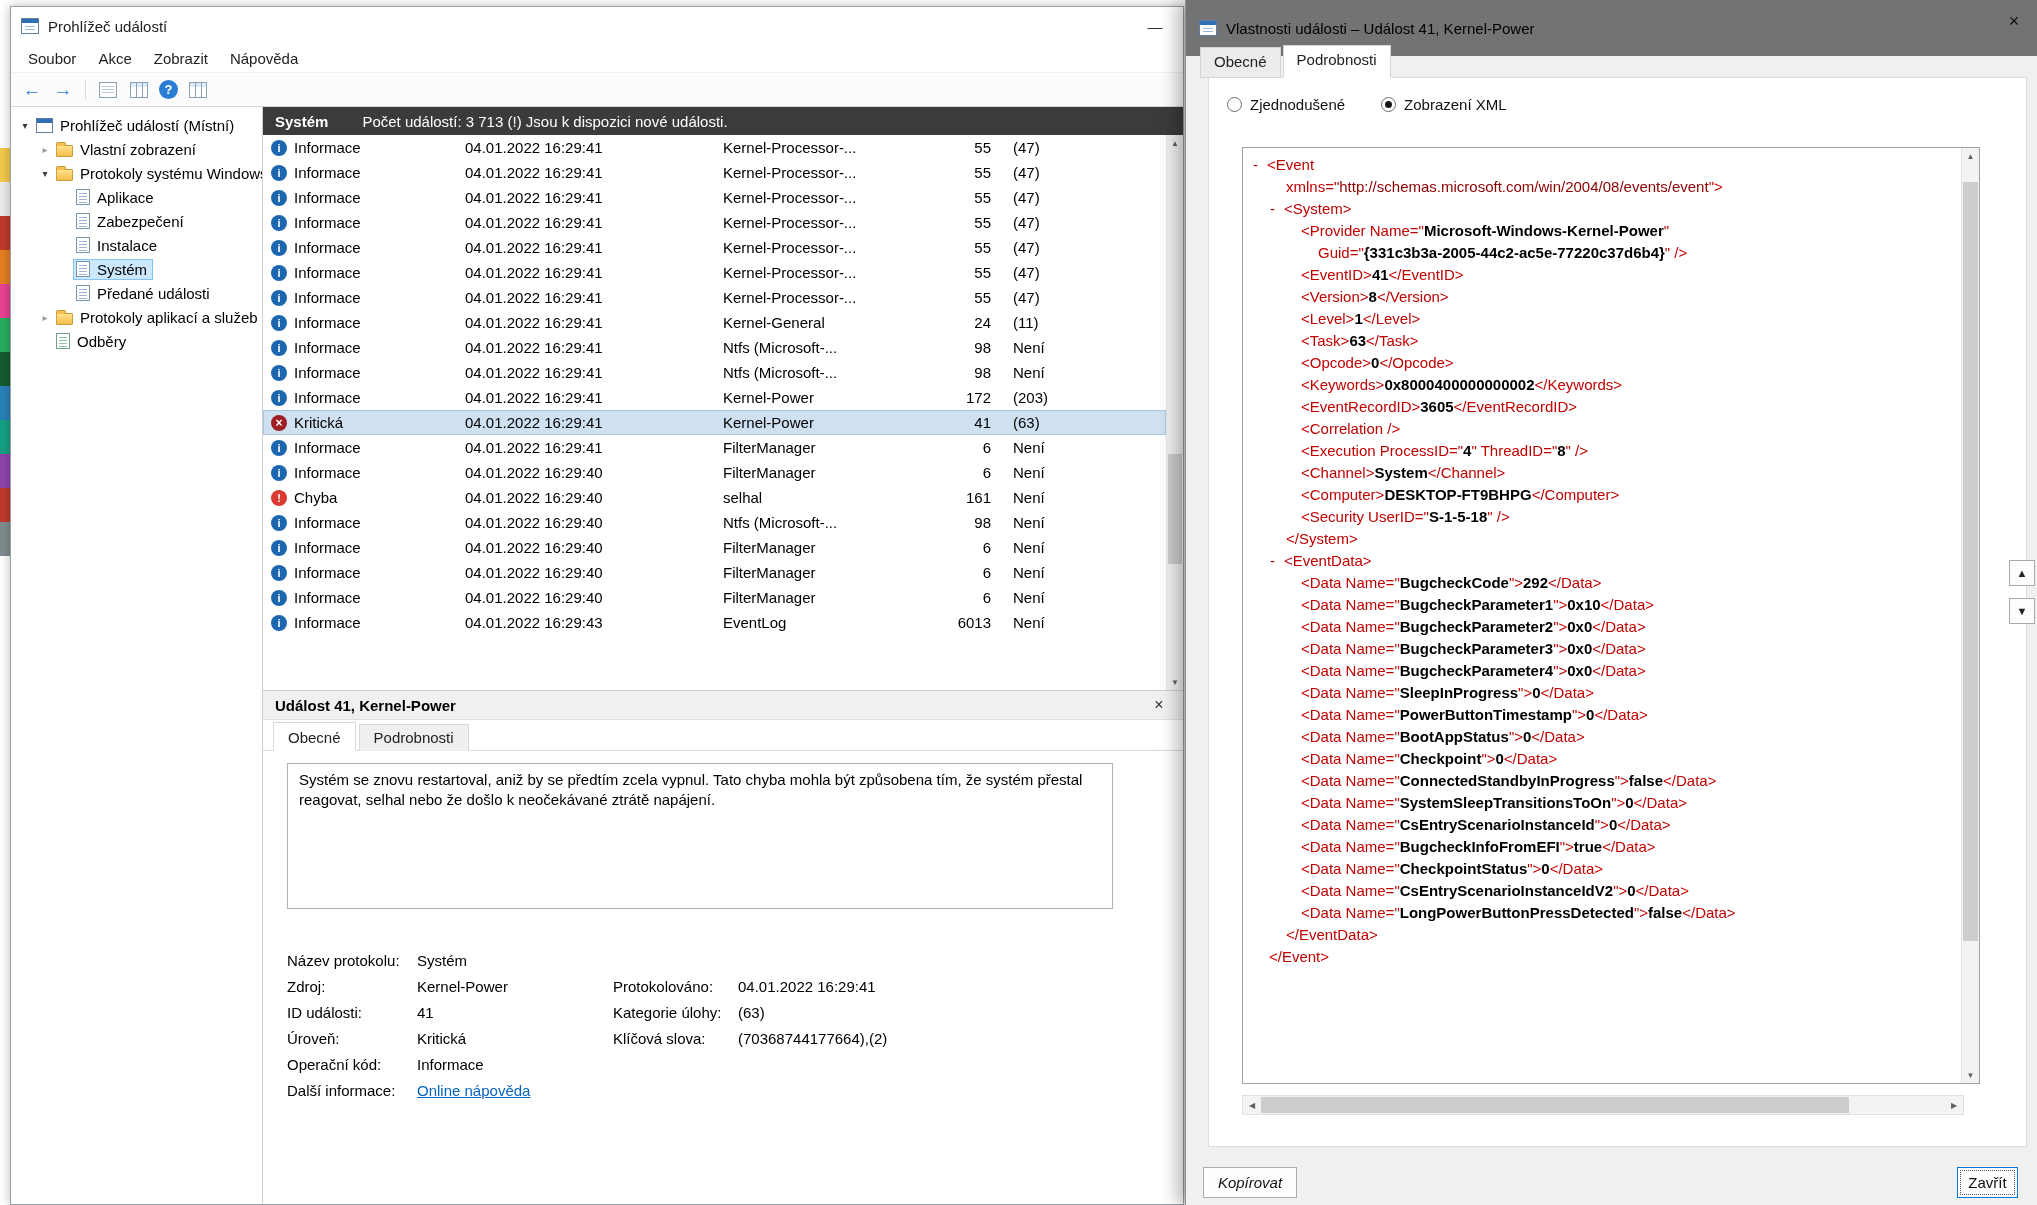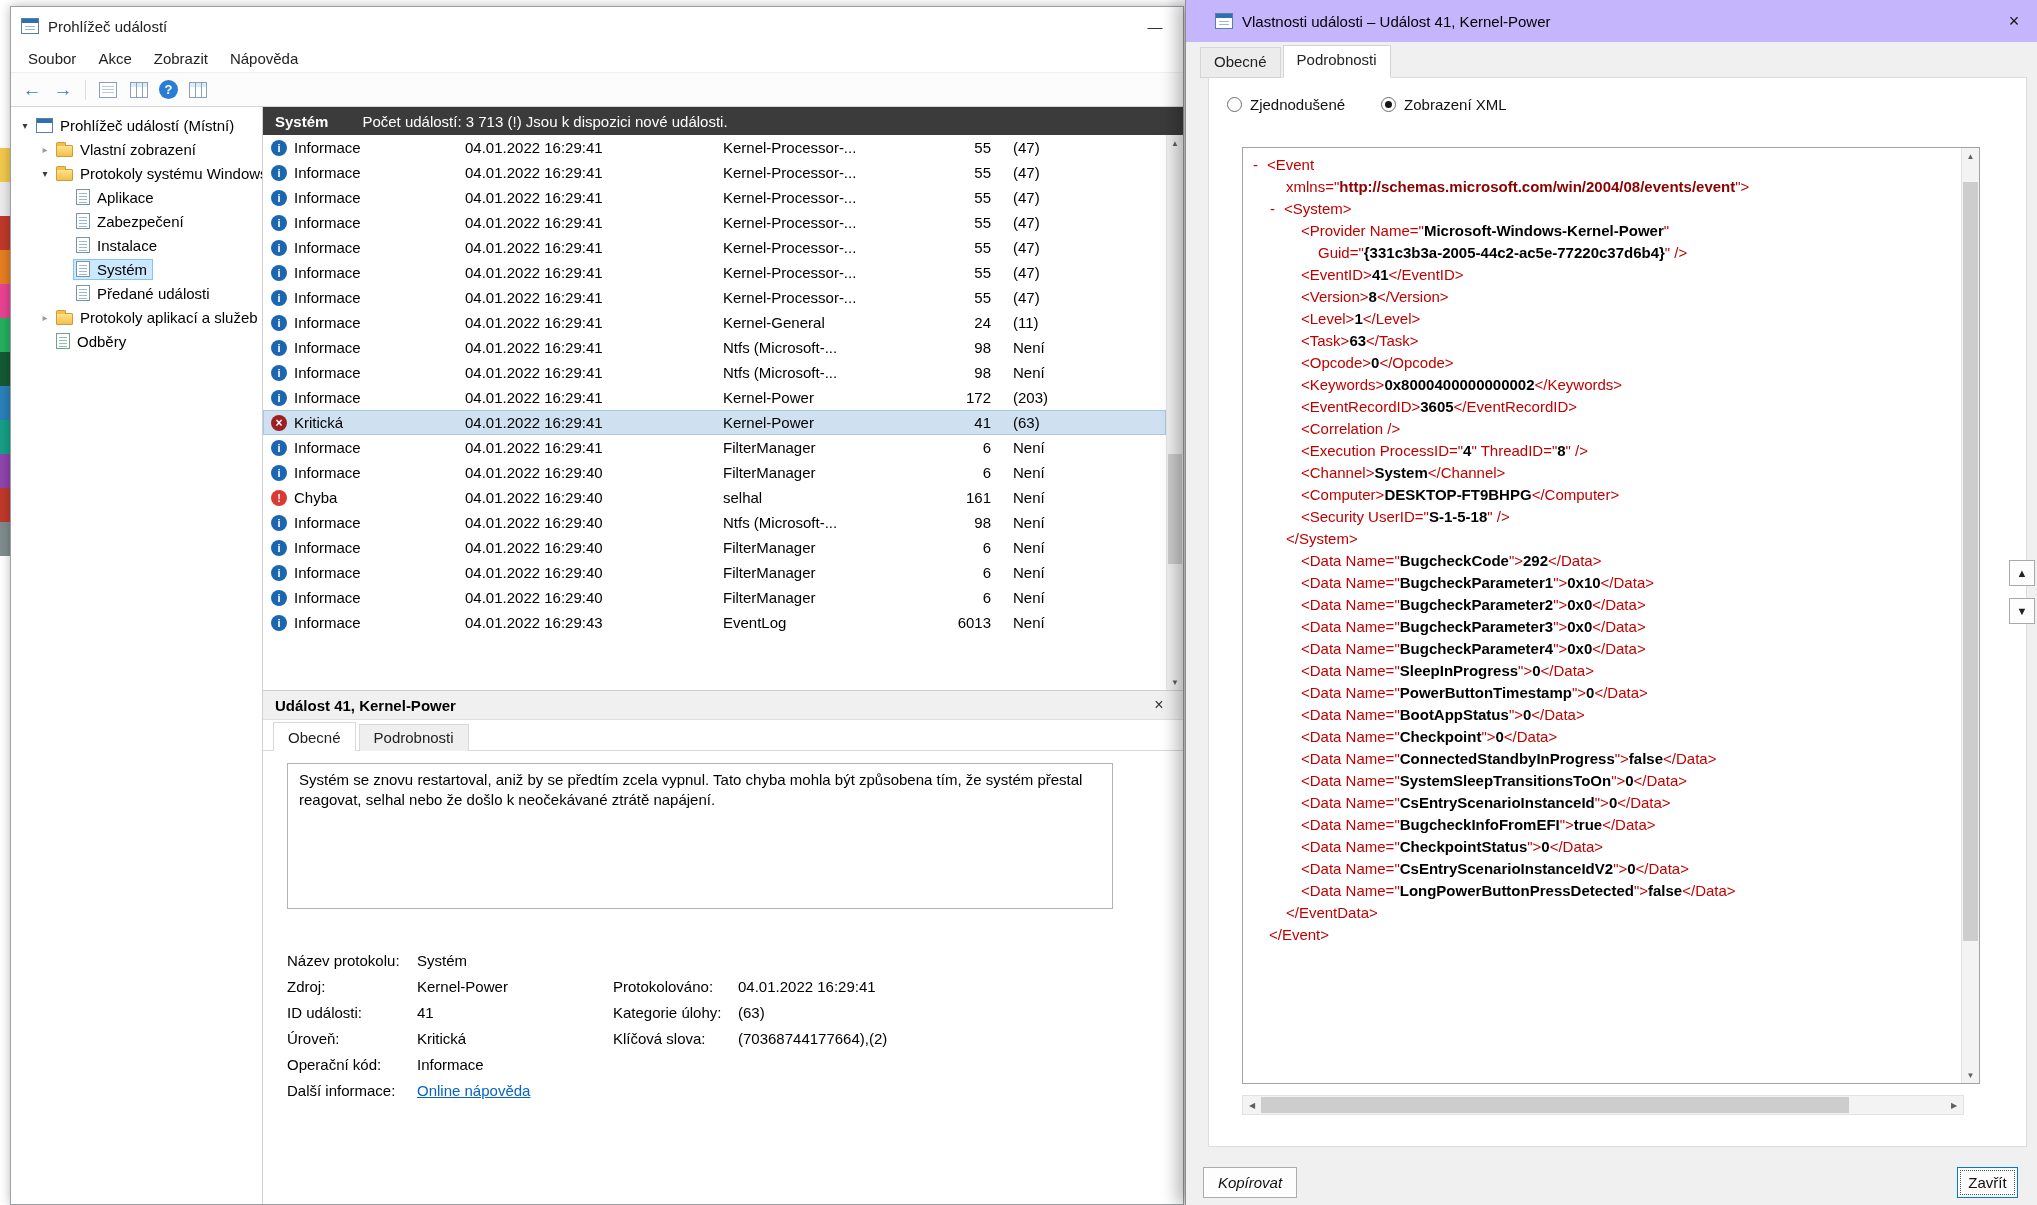--- a/index.html
+++ b/index.html
@@ -98,41 +98,41 @@
   .tab.active{background:#fff;padding-top:6px;z-index:2;}
   .pv-content{flex:1;padding:12px 0 0 24px;}
   .descbox{width:826px;height:146px;border:1px solid #b2b2b2;background:#fff;padding:6px 11px;line-height:20px;overflow:hidden;}
   .fields{margin-top:38px;}
   .frow{display:grid;grid-template-columns:130px 196px 125px 1fr;height:26px;align-items:center;}
   .link{color:#0563c1;text-decoration:underline;}
 
   
   .dlg{position:absolute;left:1185px;top:0;width:852px;height:1205px;background:#f0f0f0;
        border-left:1px solid #909090;box-shadow:-8px 0 16px rgba(0,0,0,.28);z-index:5;}
-  .dlg-title{height:42px;background:#c4b5fd;display:flex;align-items:center;padding-left:29px;}
+  .dlg-title{height:56px;background:#737373;display:flex;align-items:center;padding-left:13px;}
   .dlg-title .t{margin-left:9px;}
   .dlg-close{position:absolute;right:0;top:0;width:46px;height:42px;display:flex;align-items:center;justify-content:center;font-size:18px;color:#111;}
   .dlg-tabs{position:absolute;top:47px;left:14px;display:flex;z-index:3;}
   .dlg-tab{padding:5px 13px 7px;background:#ececec;border:1px solid #d4d4d4;margin-right:2px;color:#222;}
   .dlg-tab.active{background:#fff;border-bottom:1px solid #fff;padding-bottom:9px;margin-top:-2px;}
   .dlg-page{position:absolute;left:10px;right:10px;top:77px;bottom:58px;background:#fff;border:1px solid #dcdcdc;margin-left:12px;}
 
   .radio-row{position:absolute;left:18px;top:18px;display:flex;align-items:center;}
   .radio{width:15px;height:15px;border:1px solid #6e6e6e;border-radius:50%;background:#fff;position:relative;flex:none;margin-right:8px;}
   .radio.on::after{content:"";position:absolute;inset:3px;background:#161616;border-radius:50%;}
   .rlabel{color:#111;}
   .rgap{width:36px;}
 
   .xmlbox{position:absolute;left:33px;top:69px;width:738px;height:937px;border:1px solid #a3a3a3;background:#fff;overflow:hidden;}
   .xml-content{position:absolute;left:6px;top:6px;right:24px;bottom:4px;overflow:hidden;line-height:22px;}
   .xline{white-space:nowrap;}
   .xminus{display:inline-block;width:14px;color:#c00000;}
   .xt{color:#c00000;}
   .xv{font-weight:bold;color:#000;}
-  .xu{font-weight:bold;color:#8b0000;}
+  .xu{font-weight:normal;color:#8b0000;}
   .xml-vsb{position:absolute;top:0;right:0;bottom:0;width:18px;background:#f3f3f3;border-left:1px solid #e2e2e2;display:flex;flex-direction:column;}
   .xml-vsb .sb-thumb{top:18px;bottom:14%;}
   .xml-hsb{position:absolute;left:33px;top:1017px;width:722px;height:20px;background:#f3f3f3;border:1px solid #e2e2e2;display:flex;align-items:stretch;}
   .xml-hsb .sb-arr{width:18px;height:auto;}
   .hsb-track{flex:1;position:relative;}
   .hsb-thumb{position:absolute;top:1px;bottom:1px;left:0;width:86%;background:#cdcdcd;}
 
   .navbtn{position:absolute;left:823px;width:26px;height:26px;background:#fdfdfd;border:1px solid #a9a9a9;
        display:flex;align-items:center;justify-content:center;font-size:11px;color:#222;}
   .navbtn.up{top:560px;}
@@ -570,20 +570,21 @@
             <div class="xline" style="padding-left: 52px;"><span class="xt">&lt;Task&gt;</span><span class="xv">63</span><span class="xt">&lt;/Task&gt;</span></div>
             <div class="xline" style="padding-left: 52px;"><span class="xt">&lt;Opcode&gt;</span><span class="xv">0</span><span class="xt">&lt;/Opcode&gt;</span></div>
             <div class="xline" style="padding-left: 52px;"><span class="xt">&lt;Keywords&gt;</span><span class="xv">0x8000400000000002</span><span class="xt">&lt;/Keywords&gt;</span></div>
             <div class="xline" style="padding-left: 52px;"><span class="xt">&lt;EventRecordID&gt;</span><span class="xv">3605</span><span class="xt">&lt;/EventRecordID&gt;</span></div>
             <div class="xline" style="padding-left: 52px;"><span class="xt">&lt;Correlation /&gt;</span></div>
             <div class="xline" style="padding-left: 52px;"><span class="xt">&lt;Execution ProcessID="</span><span class="xv">4</span><span class="xt">" ThreadID="</span><span class="xv">8</span><span class="xt">" /&gt;</span></div>
             <div class="xline" style="padding-left: 52px;"><span class="xt">&lt;Channel&gt;</span><span class="xv">System</span><span class="xt">&lt;/Channel&gt;</span></div>
             <div class="xline" style="padding-left: 52px;"><span class="xt">&lt;Computer&gt;</span><span class="xv">DESKTOP-FT9BHPG</span><span class="xt">&lt;/Computer&gt;</span></div>
             <div class="xline" style="padding-left: 52px;"><span class="xt">&lt;Security UserID="</span><span class="xv">S-1-5-18</span><span class="xt">" /&gt;</span></div>
             <div class="xline" style="padding-left: 37px;"><span class="xt">&lt;/System&gt;</span></div>
+            <div class="xline" style="padding-left: 21px;"><span class="xminus">-</span><span class="xt">&lt;EventData&gt;</span></div>
             <div class="xline" style="padding-left: 52px;"><span class="xt">&lt;Data Name="</span><span class="xv">BugcheckCode</span><span class="xt">"&gt;</span><span class="xv">292</span><span class="xt">&lt;/Data&gt;</span></div>
             <div class="xline" style="padding-left: 52px;"><span class="xt">&lt;Data Name="</span><span class="xv">BugcheckParameter1</span><span class="xt">"&gt;</span><span class="xv">0x10</span><span class="xt">&lt;/Data&gt;</span></div>
             <div class="xline" style="padding-left: 52px;"><span class="xt">&lt;Data Name="</span><span class="xv">BugcheckParameter2</span><span class="xt">"&gt;</span><span class="xv">0x0</span><span class="xt">&lt;/Data&gt;</span></div>
             <div class="xline" style="padding-left: 52px;"><span class="xt">&lt;Data Name="</span><span class="xv">BugcheckParameter3</span><span class="xt">"&gt;</span><span class="xv">0x0</span><span class="xt">&lt;/Data&gt;</span></div>
             <div class="xline" style="padding-left: 52px;"><span class="xt">&lt;Data Name="</span><span class="xv">BugcheckParameter4</span><span class="xt">"&gt;</span><span class="xv">0x0</span><span class="xt">&lt;/Data&gt;</span></div>
             <div class="xline" style="padding-left: 52px;"><span class="xt">&lt;Data Name="</span><span class="xv">SleepInProgress</span><span class="xt">"&gt;</span><span class="xv">0</span><span class="xt">&lt;/Data&gt;</span></div>
             <div class="xline" style="padding-left: 52px;"><span class="xt">&lt;Data Name="</span><span class="xv">PowerButtonTimestamp</span><span class="xt">"&gt;</span><span class="xv">0</span><span class="xt">&lt;/Data&gt;</span></div>
             <div class="xline" style="padding-left: 52px;"><span class="xt">&lt;Data Name="</span><span class="xv">BootAppStatus</span><span class="xt">"&gt;</span><span class="xv">0</span><span class="xt">&lt;/Data&gt;</span></div>
             <div class="xline" style="padding-left: 52px;"><span class="xt">&lt;Data Name="</span><span class="xv">Checkpoint</span><span class="xt">"&gt;</span><span class="xv">0</span><span class="xt">&lt;/Data&gt;</span></div>
             <div class="xline" style="padding-left: 52px;"><span class="xt">&lt;Data Name="</span><span class="xv">ConnectedStandbyInProgress</span><span class="xt">"&gt;</span><span class="xv">false</span><span class="xt">&lt;/Data&gt;</span></div>

